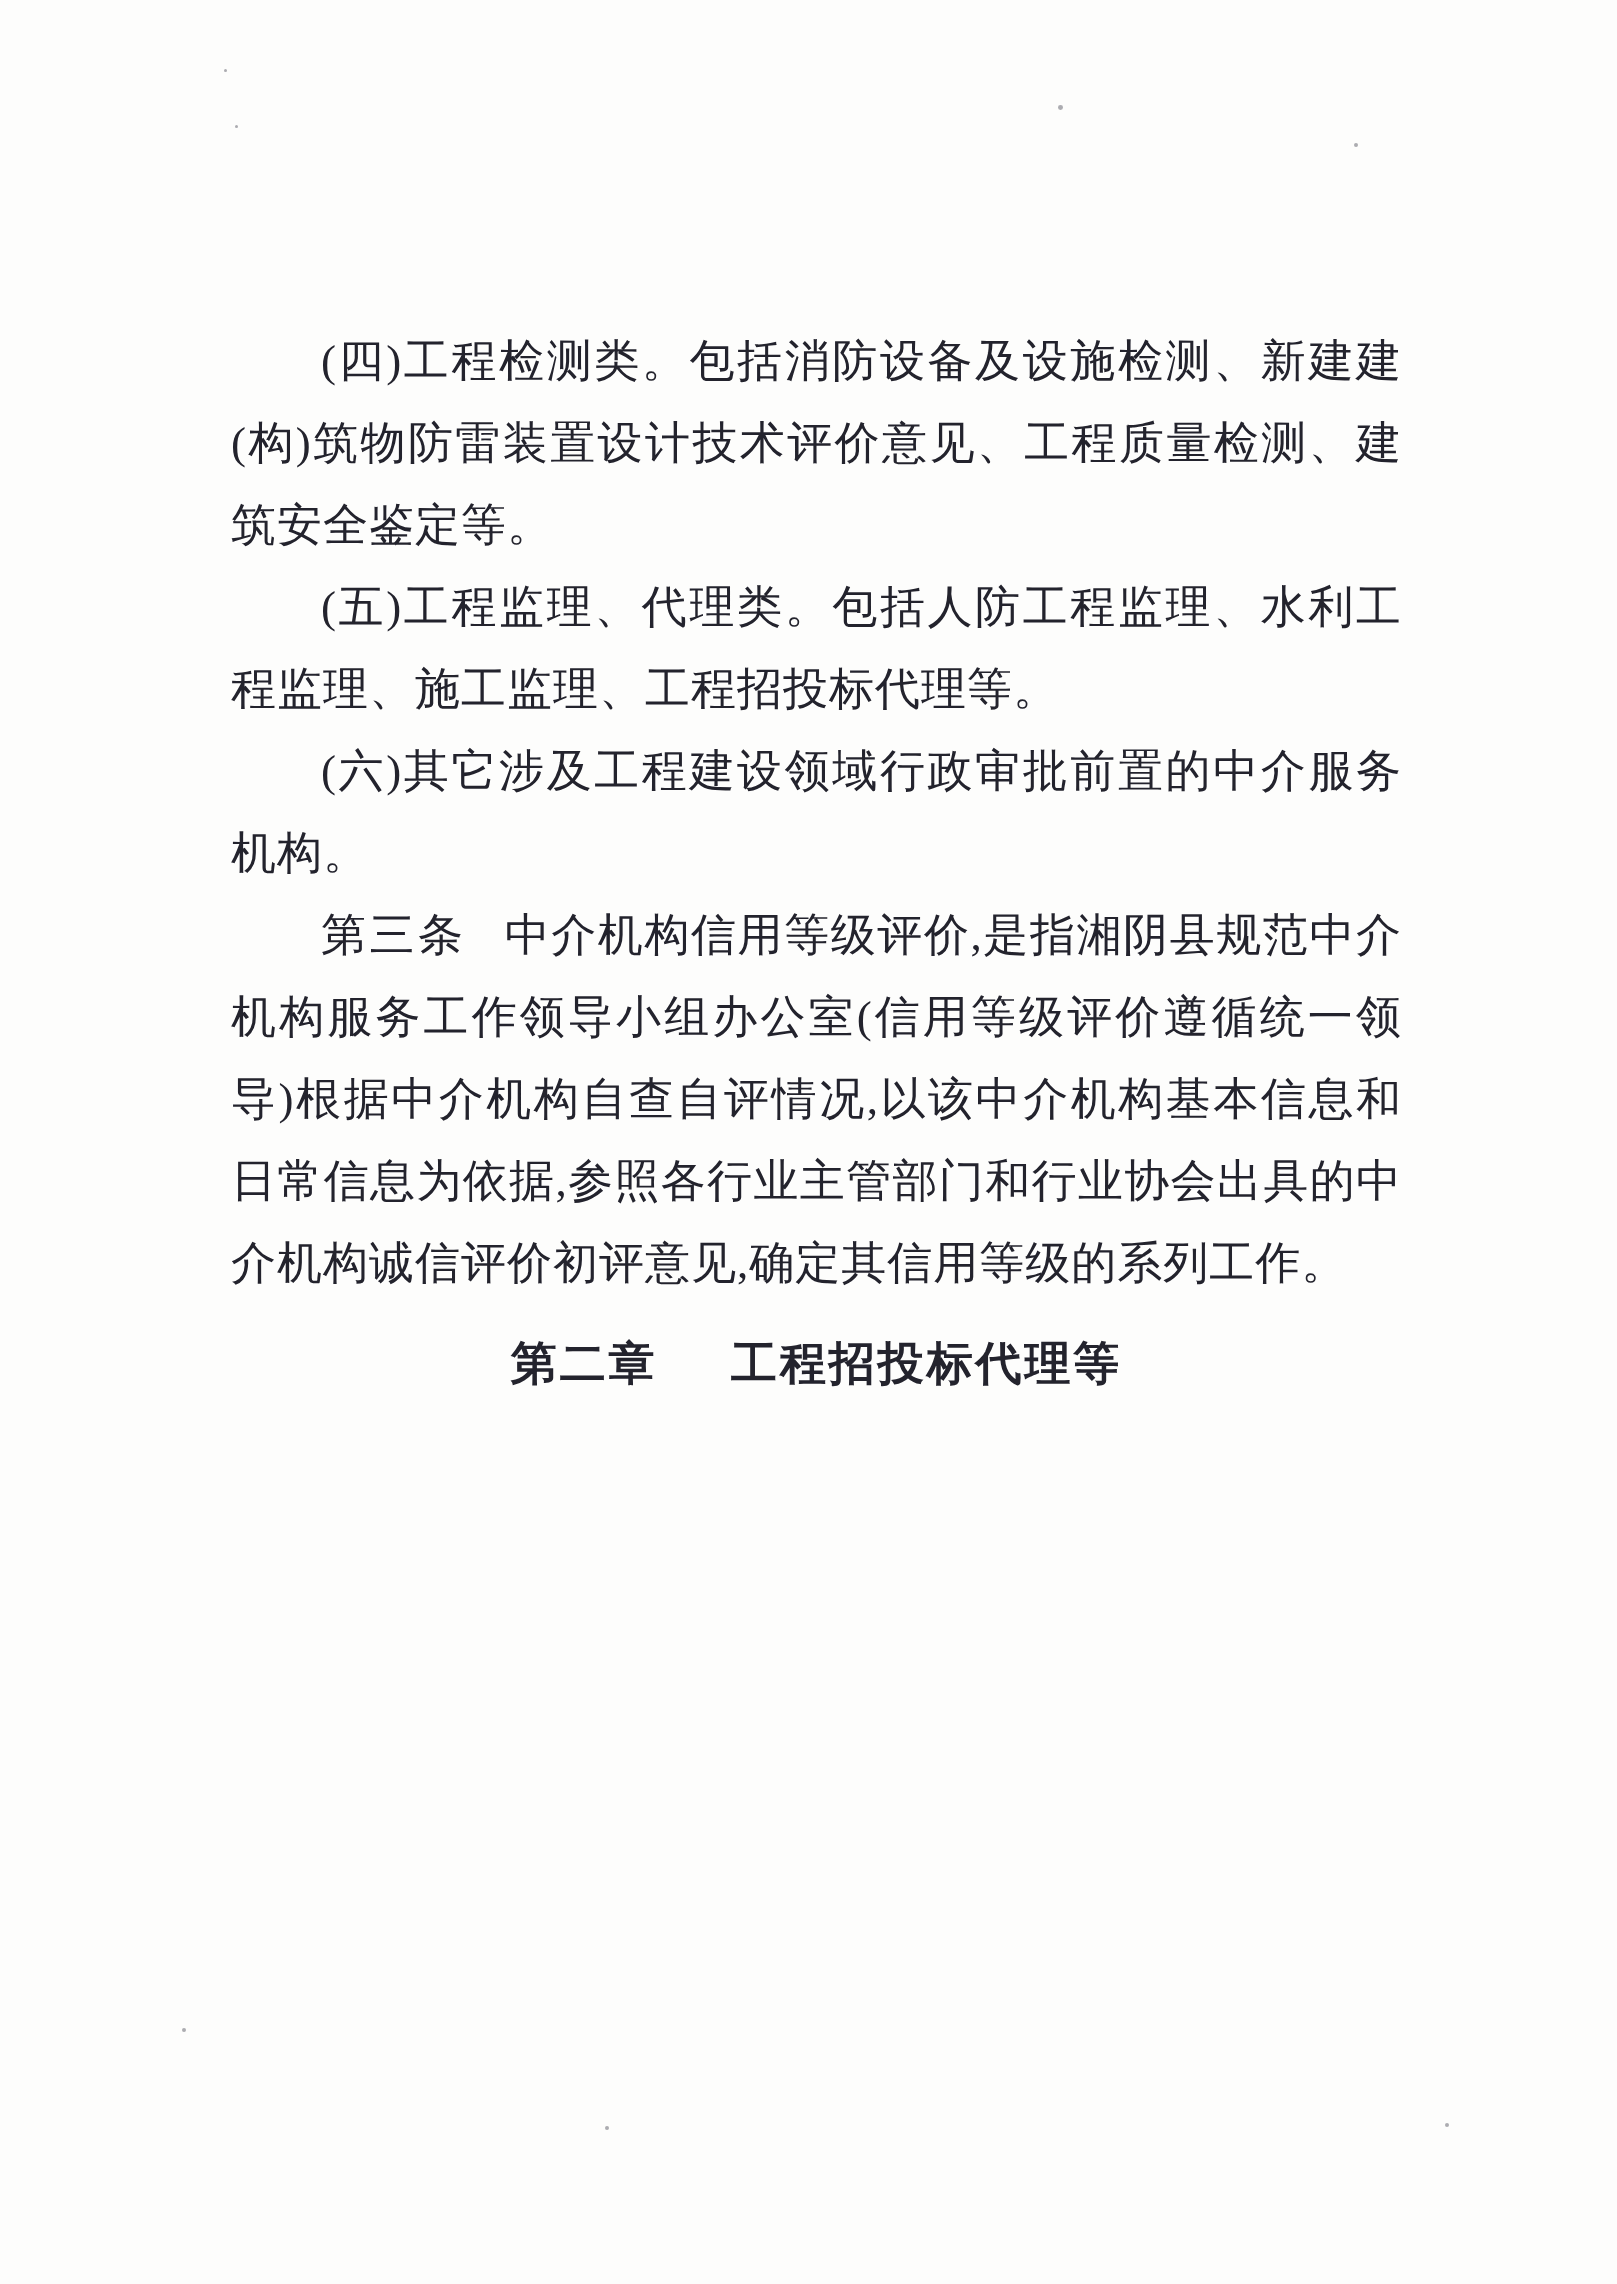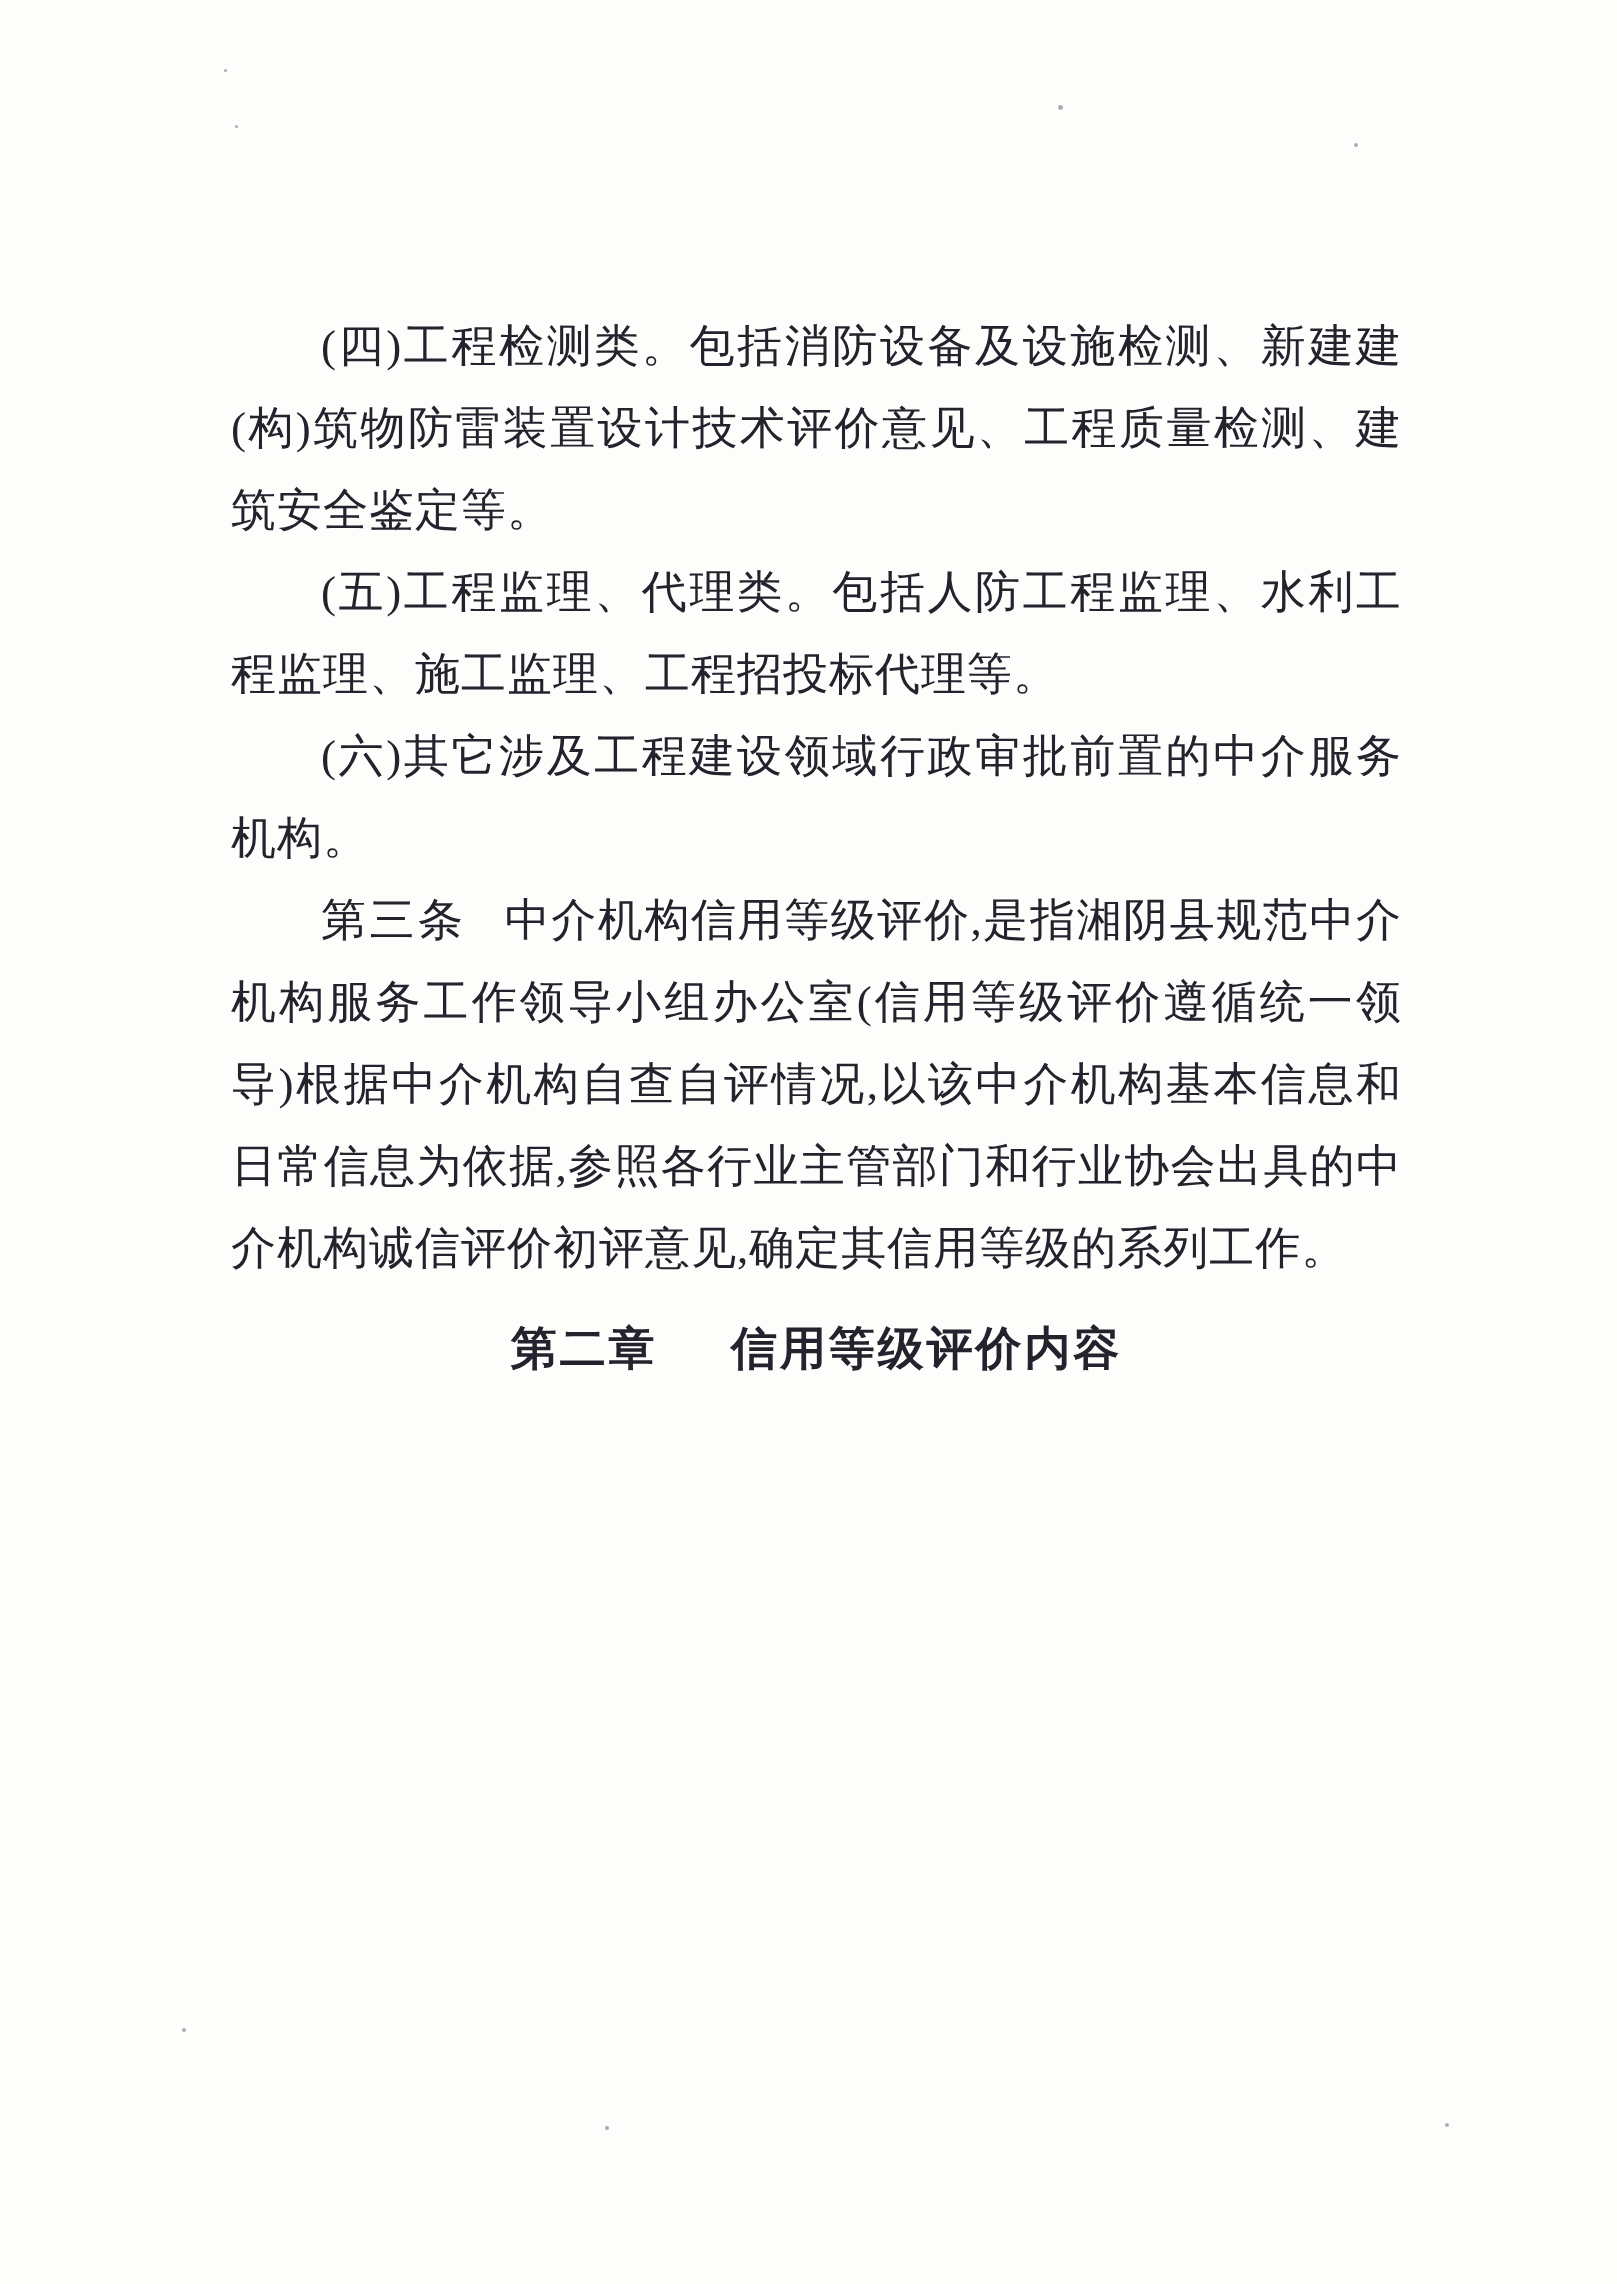--- a/index.html
+++ b/index.html
@@ -12,21 +12,21 @@
     width: 1617px;
     height: 2284px;
     background: #fdfdfc;
     overflow: hidden;
     font-family: "Liberation Serif", serif;
     color: #23232d;
   }
   .content {
     position: absolute;
     left: 231px;
-    top: 305px;
+    top: 320px;
     width: 1171px;
     font-size: 45px;
     line-height: 82px;
     text-align: justify;
     letter-spacing: 1px;
   }
   .para {
     margin: 0;
     text-indent: 2em;
   }
@@ -67,21 +67,21 @@
     <p class="para"><span>(四)工程检测类。包括消防设备及设施检测、新建建(构)筑物防雷装置设计技术评价意见、工程质量检测、建筑安全鉴定等。</span></p>
 
     <p class="para"><span>(五)工程监理、代理类。包括人防工程监理、水利工程监理、施工监理、工程招投标代理等。</span></p>
 
     <p class="para"><span>(六)其它涉及工程建设领域行政审批前置的中介服务机构。</span></p>
 
     <p class="para"><span class="lead">第三条</span><span>中介机构信用等级评价,是指湘阴县规范中介机构服务工作领导小组办公室(信用等级评价遵循统一领导)根据中介机构自查自评情况,以该中介机构基本信息和日常信息为依据,参照各行业主管部门和行业协会出具的中介机构诚信评价初评意见,确定其信用等级的系列工作。</span></p>
 
 
 
-    <h2 class="chapter"><span>第二章</span><span class="gap"></span><span>信用等级评价内容</span></h2>
+    <h2 class="chapter"><span>第二章</span><span class="gap"></span><span>工程招投标代理等</span></h2>
 
 
   </div>
 
   <div class="speck" style="left:1058px; top:105px; width:4.9px; height:4.9px;"></div>
   <div class="speck" style="left:224px; top:69px; width:3.4px; height:3.4px;"></div>
   <div class="speck" style="left:235px; top:125px; width:3.4px; height:3.4px;"></div>
   <div class="speck" style="left:1354px; top:143px; width:3.9px; height:3.9px;"></div>
   <div class="speck" style="left:182px; top:2028px; width:3.9px; height:3.9px;"></div>
   <div class="speck" style="left:605px; top:2126px; width:3.9px; height:3.9px;"></div>

